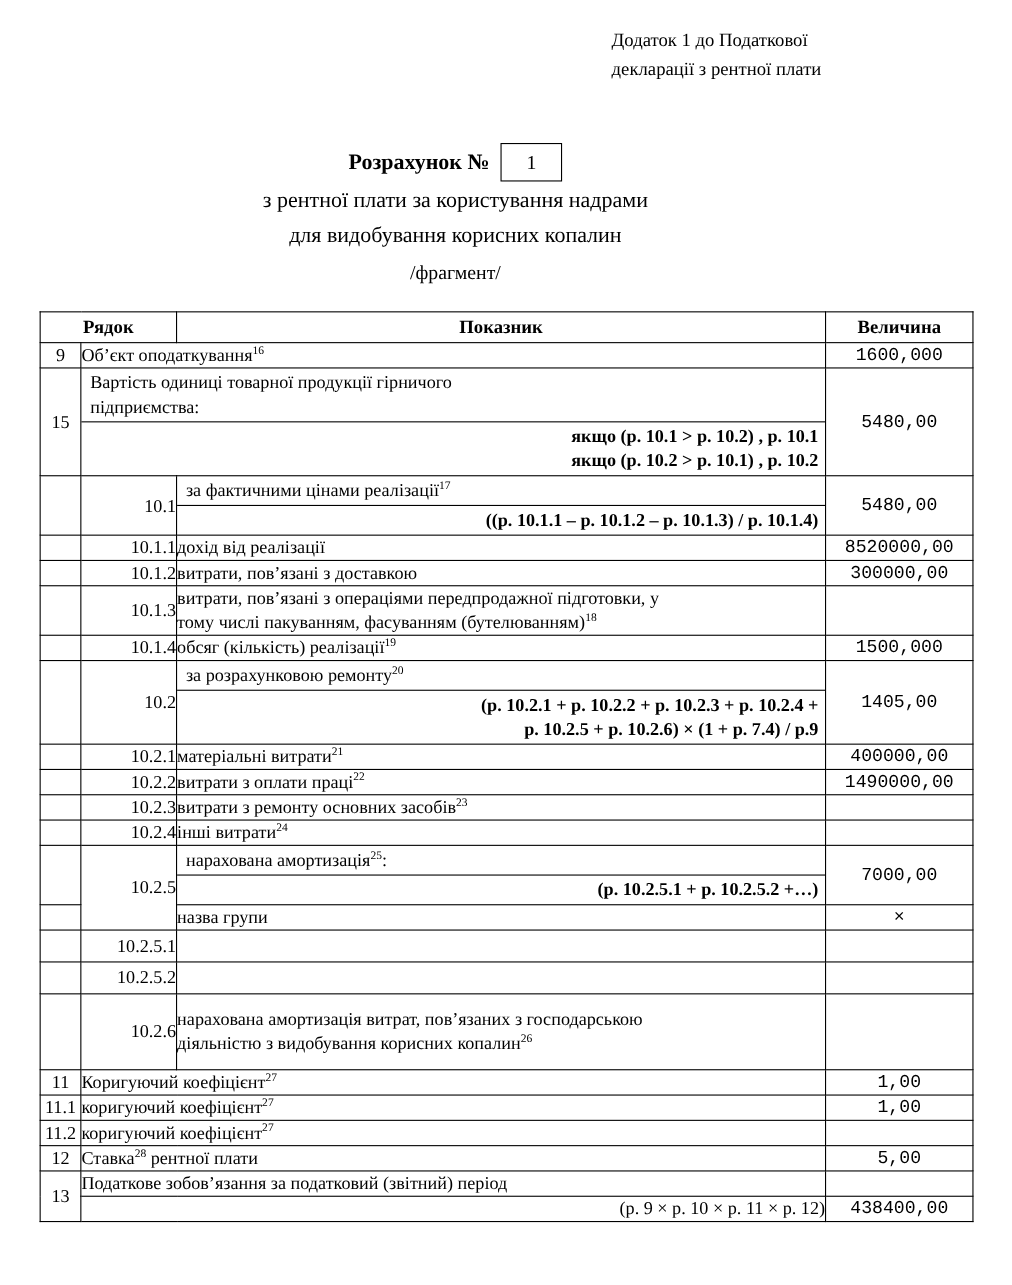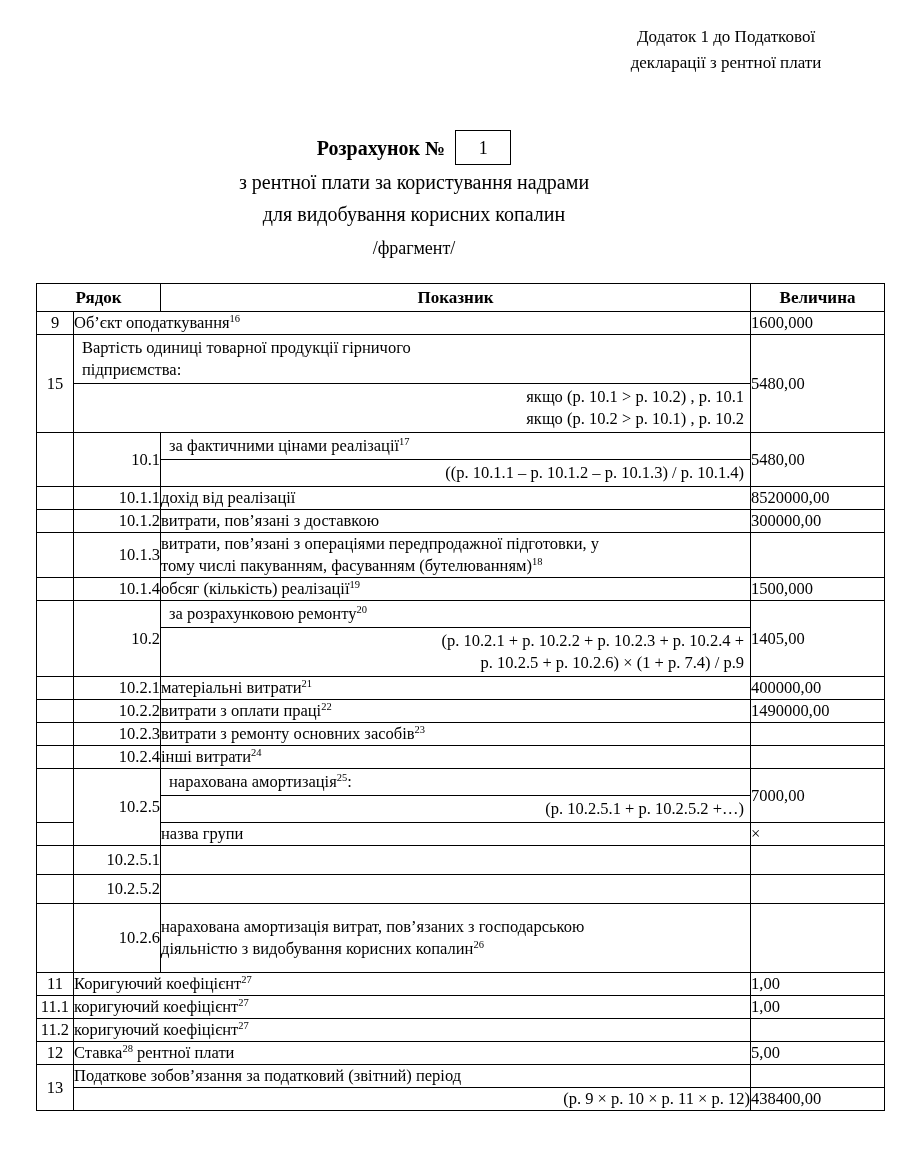--- a/index.html
+++ b/index.html
@@ -17,21 +17,21 @@
   }
 
   
   .doc-header {
     position: absolute;
     left: 556px;
     top: 24px;
     width: 340px;
     font-size: 17px;
     line-height: 26px;
-    text-align: center;
+    text-align: left;
   }
 
   
   .title-wrap {
     position: absolute;
     left: 0;
     top: 130px;
     width: 828px;
     text-align: center;
   }
@@ -96,39 +96,40 @@
   .c-num   { width: 37px;  text-align: center; }
   .c-sub   { width: 87px;  text-align: right; }
   .c-ind   { width: 590px; }
   .c-val   { width: 134px; text-align: center; }
 
   .pad {
     padding: 2px 6px 2px 8px;
     line-height: 22px;
   }
   .val {
-    text-align: left;
+    text-align: center;
     padding: 2px 4px;
     line-height: 22px;
+    font-family: Liberation Mono, monospace;
   }
 
   
   .inner {
     width: 100%;
     border-collapse: collapse;
     table-layout: fixed;
   }
   .inner td {
     border: 0;
     border-bottom: 1px solid #000;
     padding: 2px 6px 2px 8px;
     line-height: 22px;
   }
   .inner tr:last-child td { border-bottom: 0; }
-  .inner .formula { text-align: right; padding-right: 6px; }
+  .inner .formula { text-align: right; padding-right: 6px; font-weight: bold; }
   .nowrapcell { white-space: nowrap; }
 
   .bold { font-weight: bold; }
   sup {
     font-size: 10.5px;
     vertical-align: super;
     line-height: 0;
   }
   .emptyrow-h { height: 29px; }
 </style>

